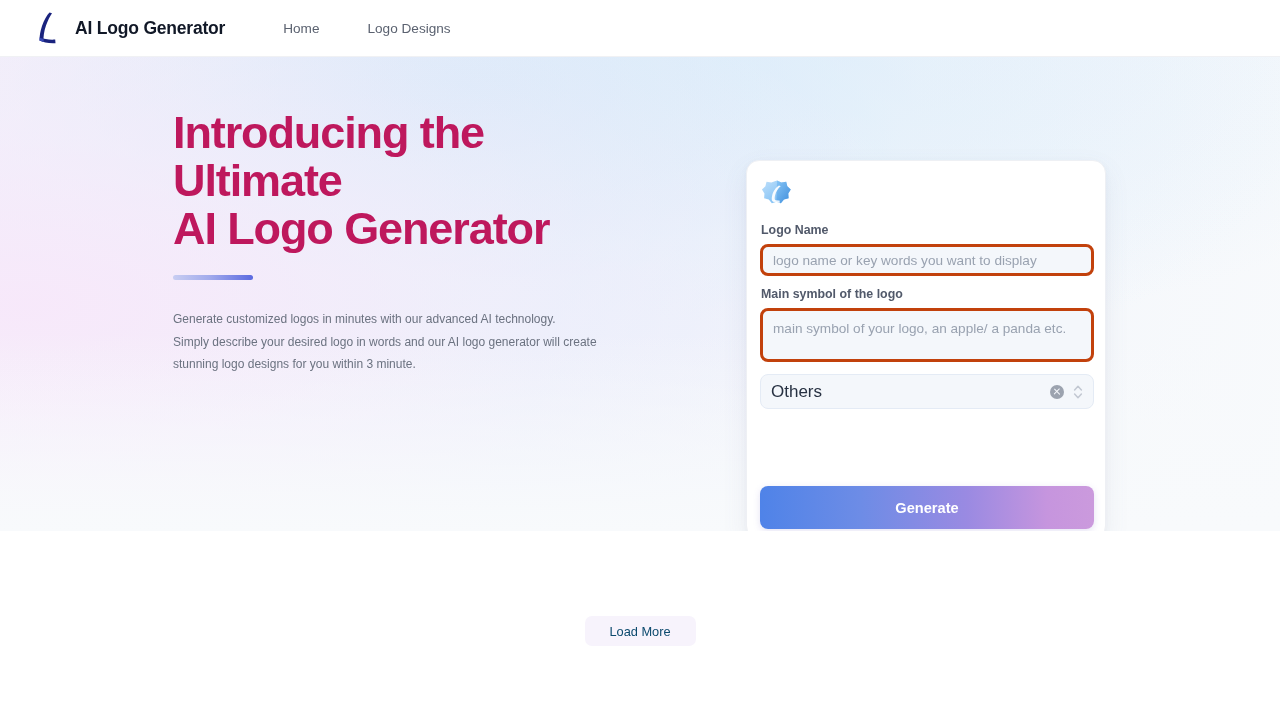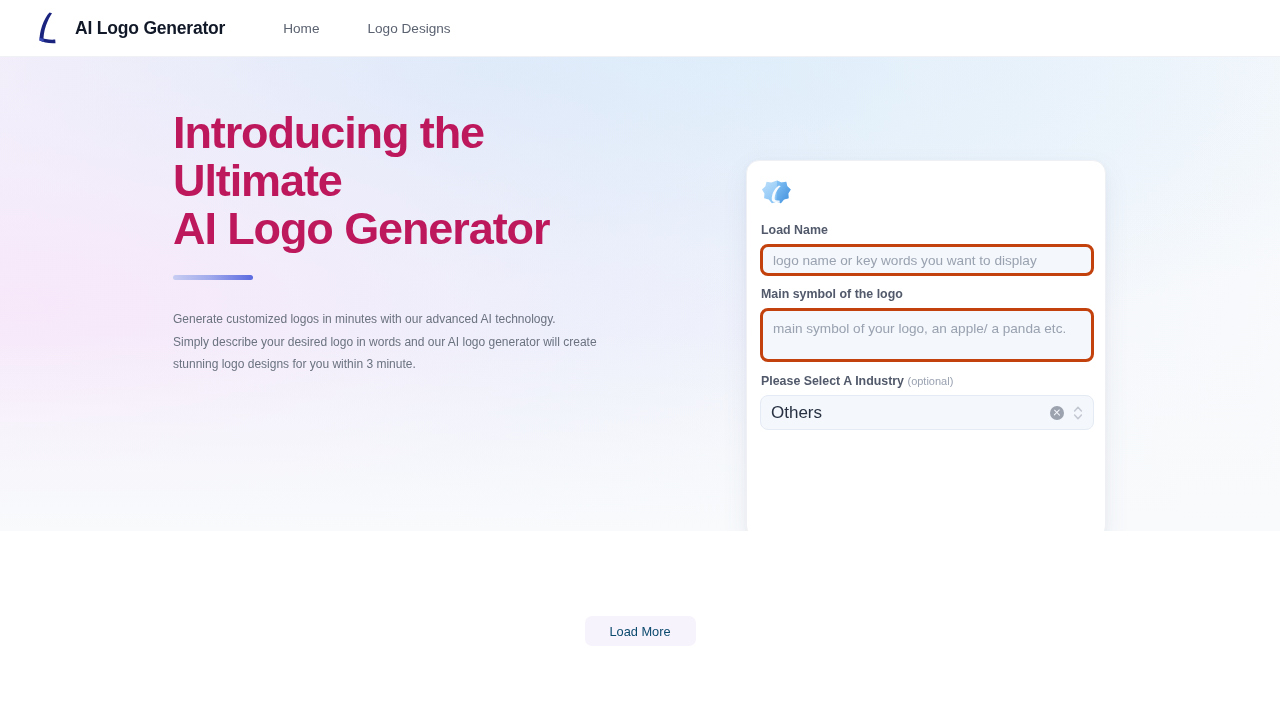--- a/index.html
+++ b/index.html
@@ -318,44 +318,41 @@
             <stop offset="0" stop-color="#7bc0f5"></stop>
             <stop offset="1" stop-color="#2f7fd4"></stop>
           </linearGradient>
         </defs>
         <path d="M20 3 l5.5 2.6 6 -0.8 1.4 5.5 4.3 4.1 -3.1 4.9 0.4 6 -5.8 1.7 -3.9 4.6 -5.6 -2 -5.6 2 -3.9 -4.6 -5.8 -1.7 0.4 -6 -3.1 -4.9 4.3 -4.1 1.4 -5.5 6 0.8 Z" fill="url(#gemA)"></path>
         <path d="M20 3 l5.5 2.6 6 -0.8 1.4 5.5 4.3 4.1 -3.1 4.9 0.4 6 -5.8 1.7 -3.9 4.6 -5.6 -2 Z" fill="url(#gemB)" opacity="0.75"></path>
         <path d="M22.5 9.5 c-3.8 2.2 -7.4 7.4 -8.6 12.6 -0.9 3.8 -0.6 6.4 0.9 7.4 l3.1 -1.2 c-1 -1.4 -1 -3.9 -0.2 -7 1.1 -4.4 4 -8.8 7 -10.9 Z" fill="#ffffff" opacity="0.92"></path>
         <path d="M14.8 29.5 c2.2 1.2 5.4 1.7 8.7 1.4 l-0.3 -2.9 c-2.6 0.2 -5 -0.1 -6.6 -0.9 Z" fill="#ffffff" opacity="0.85"></path>
       </svg>
 
-      <label class="field-label">Load Name</label>
+      <label class="field-label">Logo Name</label>
       <input class="text-input" type="text" placeholder="logo name or key words you want to display" style="">
 
       <div class="gap-a"></div>
 
       <label class="field-label">Main symbol of the logo</label>
       <textarea class="text-area" placeholder="main symbol of your logo, an apple/ a panda etc." style=""></textarea>
 
       <div class="gap-b"></div>
 
-      <label class="field-label">
-        <span>Please Select A Industry</span>
-        <span class="optional">(optional)</span>
-      </label>
 
       <div class="select-wrap">
         <span class="select-value">Others</span>
         <span class="clear-btn"></span>
         <svg class="stepper" viewBox="0 0 10 18">
           <path d="M1.6 7 L5 3.2 L8.4 7" fill="none" stroke="#c2c8d2" stroke-width="1.5" stroke-linecap="round" stroke-linejoin="round"></path>
           <path d="M1.6 11 L5 14.8 L8.4 11" fill="none" stroke="#c2c8d2" stroke-width="1.5" stroke-linecap="round" stroke-linejoin="round"></path>
         </svg>
       </div>
 
+      <button class="generate-btn">Generate</button>
     </div>
 
   </div>
 </div>
 
 <div class="gallery-section">
   <div class="load-more-row">
     <button class="load-more-btn">Load More</button>
   </div>
 </div>

